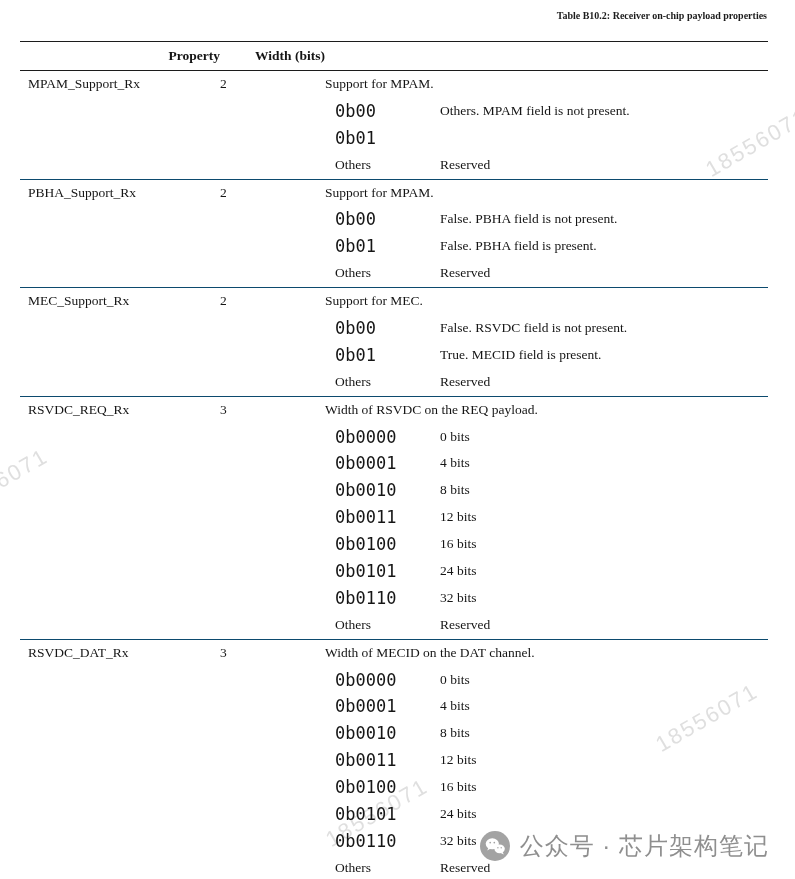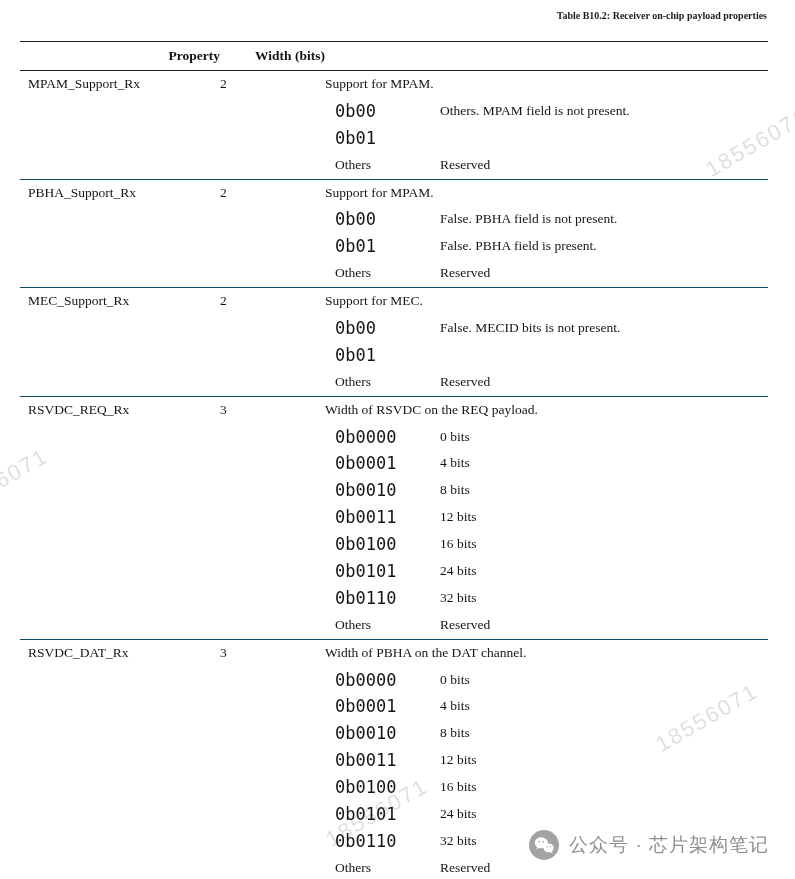--- a/index.html
+++ b/index.html
@@ -69,21 +69,21 @@
   }
   .badge {
     position: absolute;
     top: 828px;
     right: 24px;
     display: flex;
     align-items: center;
     gap: 10px;
     color: #8f8f8f;
     font-family: "Liberation Sans", sans-serif;
-    font-size: 19px;
+    font-size: 24px;
     letter-spacing: 1px;
     background: rgba(255,255,255,0.85);
     padding: 2px 2px;
   }
   .badge-icon { display: inline-flex; width: 30px; height: 30px; }
 </style>
 </head>
 <body>
 
 <div class="page">
@@ -138,24 +138,25 @@
             </div>
           </div>
         </div>
         <div class="trow">
           <div class="prop-cell">MEC_Support_Rx</div>
           <div class="width-cell">2</div>
           <div class="desc-cell">
             <div class="desc-line">Support for MEC.</div>
             <div class="value-row">
               <div class="vcode mono">0b00</div>
-              <div class="vmeaning">False. MECID bits is not present.</div>
+              <div class="vmeaning">False. RSVDC field is not present.</div>
             </div>
             <div class="value-row">
               <div class="vcode mono">0b01</div>
+              <div class="vmeaning">True. MECID field is present.</div>
             </div>
             <div class="value-row">
               <div class="vcode">Others</div>
               <div class="vmeaning">Reserved</div>
             </div>
           </div>
         </div>
         <div class="trow">
           <div class="prop-cell">RSVDC_REQ_Rx</div>
           <div class="width-cell">3</div>
@@ -192,21 +193,21 @@
             <div class="value-row">
               <div class="vcode">Others</div>
               <div class="vmeaning">Reserved</div>
             </div>
           </div>
         </div>
         <div class="trow">
           <div class="prop-cell">RSVDC_DAT_Rx</div>
           <div class="width-cell">3</div>
           <div class="desc-cell">
-            <div class="desc-line">Width of PBHA on the DAT channel.</div>
+            <div class="desc-line">Width of MECID on the DAT channel.</div>
             <div class="value-row">
               <div class="vcode mono">0b0000</div>
               <div class="vmeaning">0 bits</div>
             </div>
             <div class="value-row">
               <div class="vcode mono">0b0001</div>
               <div class="vmeaning">4 bits</div>
             </div>
             <div class="value-row">
               <div class="vcode mono">0b0010</div>

